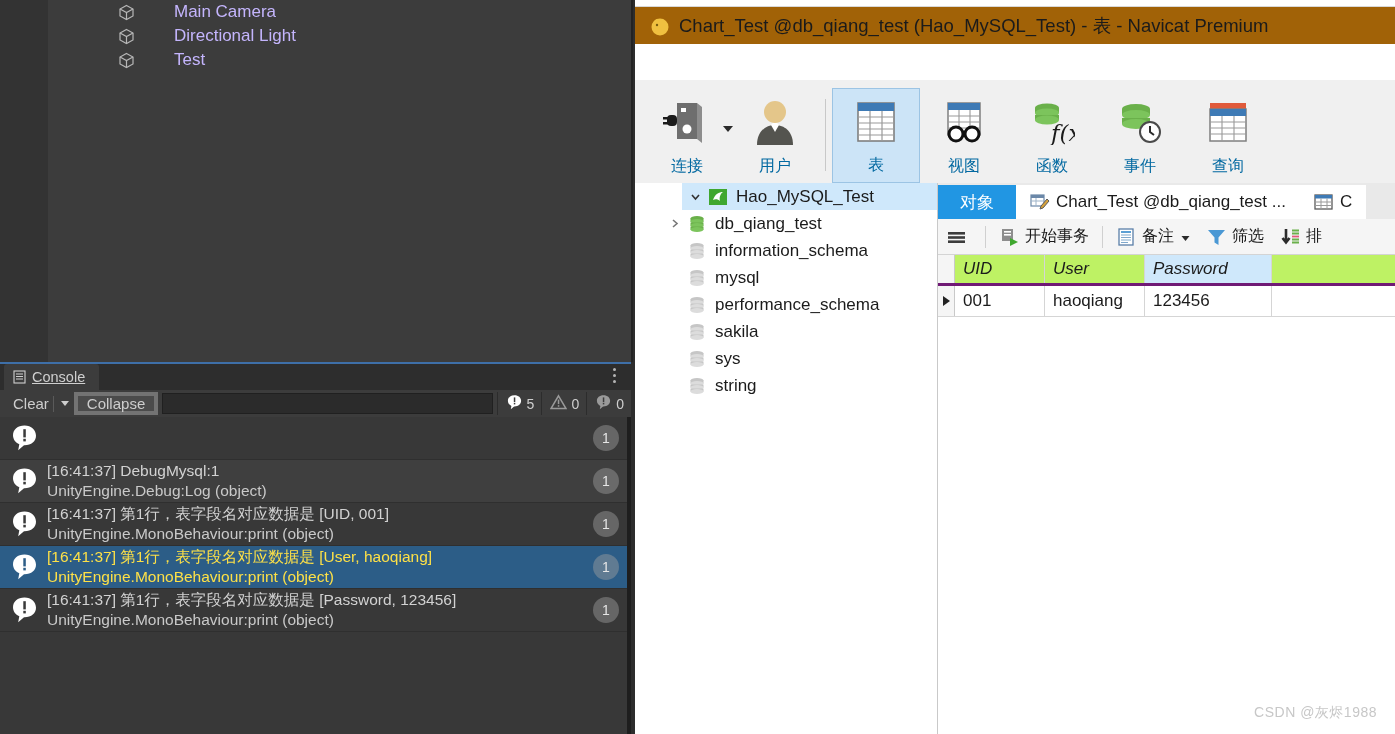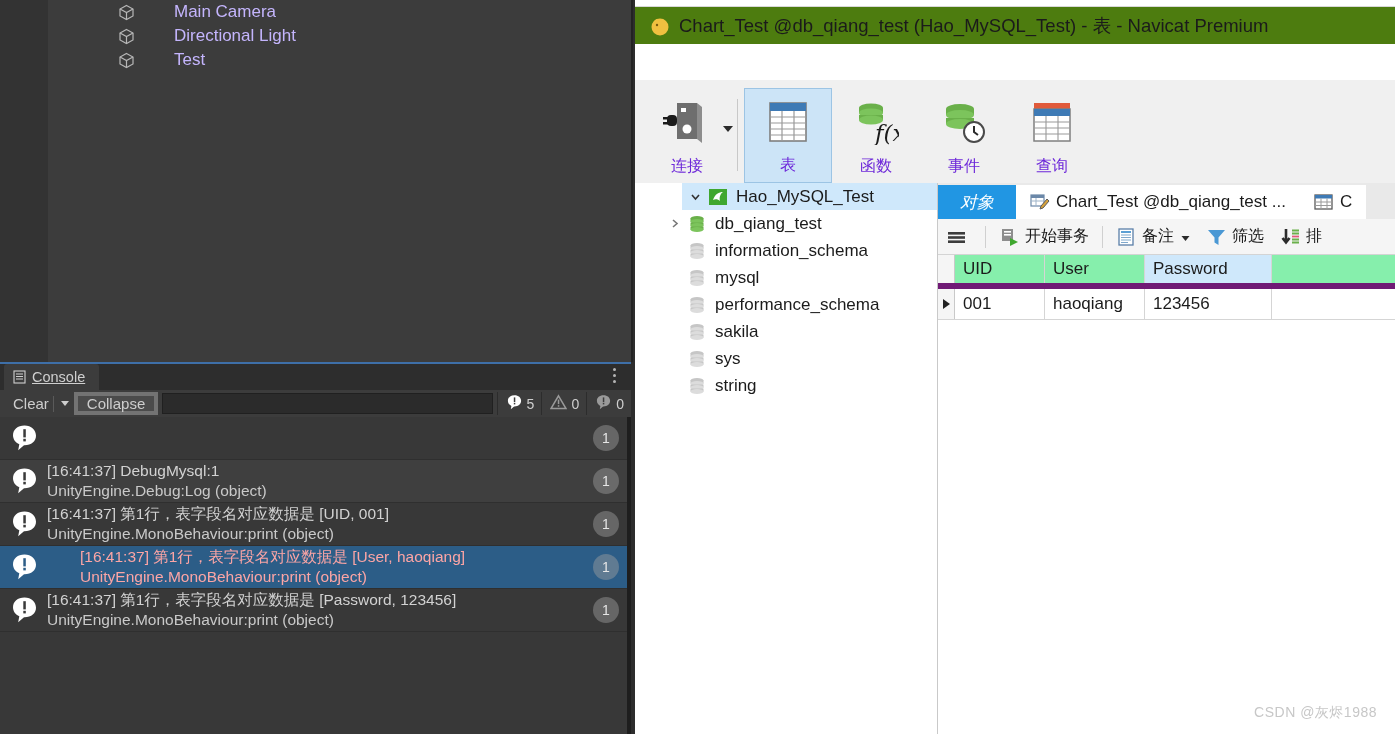--- a/index.html
+++ b/index.html
@@ -47,72 +47,72 @@
 
   #log-list{position:absolute;left:0;top:55px;width:627px;height:317px;background:#383838;overflow:hidden;}
   .log-row{position:relative;height:43px;box-sizing:border-box;border-bottom:1px solid #2f2f2f;
            display:flex;align-items:center;padding-left:11px;}
   .log-row.alt{background:#3f3f3f;}
   .log-row.sel{background:#2c5d87;}
   .log-ico{width:27px;height:29px;flex:0 0 auto;margin-right:9px;}
   .log-text{flex:1;min-width:0;}
   .log-l1{color:#d2d2d2;font-size:15.5px;line-height:20px;white-space:nowrap;overflow:hidden;}
   .log-l2{color:#c9c9c9;font-size:15.5px;line-height:20px;white-space:nowrap;overflow:hidden;}
-  .log-row.sel .log-l1,.log-row.sel .log-l2{color:#fca5a5;margin-left:33px;}
+  .log-row.sel .log-l1,.log-row.sel .log-l2{color:#fde047;}
   .log-badge{position:absolute;right:8px;top:50%;transform:translateY(-50%);
              width:26px;height:26px;border-radius:50%;background:rgba(160,160,160,.45);
              color:#e6e6e6;font-size:14px;display:flex;align-items:center;justify-content:center;}
 
   
   #navicat{position:absolute;left:635px;top:0;width:760px;height:734px;background:#ffffff;
            font-family:"Liberation Sans","DejaVu Sans",sans-serif;}
-  #nv-titlebar{position:absolute;left:0;top:6px;width:760px;height:38px;background:#4d7c0f;
+  #nv-titlebar{position:absolute;left:0;top:6px;width:760px;height:38px;background:#a16207;
                display:flex;align-items:center;padding-left:14px;box-sizing:border-box;
                border-top:1px solid #d8d8d8;}
   #nv-title{color:#1b1b1b;font-size:18.5px;white-space:nowrap;}
   .nv-logo{width:22px;height:22px;margin-right:8px;flex:0 0 auto;}
 
   #nv-menubar{position:absolute;left:0;top:44px;width:760px;height:36px;background:#f0f0f0;
               display:flex;align-items:center;padding-left:12px;box-sizing:border-box;}
   .nv-menu{padding:0 15px;color:#1b1b1b;font-size:17px;}
 
   #nv-toolbar{position:absolute;left:0;top:80px;width:760px;height:103px;background:#f0f0f0;
               display:flex;align-items:flex-end;padding-left:8px;box-sizing:border-box;}
   .tool{width:88px;height:95px;display:flex;flex-direction:column;align-items:center;
         justify-content:flex-end;padding-bottom:6px;box-sizing:border-box;position:relative;}
   .tool .ticon{height:58px;display:flex;align-items:center;justify-content:center;}
-  .tool .tlabel{color:#6d28d9;font-size:16px;margin-top:4px;}
+  .tool .tlabel{color:#0369a1;font-size:16px;margin-top:4px;}
   .tool.active{background:#cce4f7;border:1px solid #9cc4e4;box-sizing:border-box;}
   .tool-sep{width:1px;height:72px;background:#c8c8c8;margin:0 6px 12px 6px;align-self:flex-end;}
   .tool-caret{position:absolute;right:-2px;top:38px;width:0;height:0;
               border-left:5px solid transparent;border-right:5px solid transparent;border-top:6px solid #2b2b2b;}
 
   #nv-body{position:absolute;left:0;top:183px;width:760px;height:551px;background:#ffffff;}
   #nv-tree{position:absolute;left:0;top:0;width:303px;height:551px;background:#ffffff;
            border-right:1px solid #c9c9c9;box-sizing:border-box;}
   .tr-row{display:flex;align-items:center;height:27px;font-size:17px;color:#1b1b1b;}
   .tr-row.sel{background:#cfe8fb;margin-left:47px;}
   .tw-arrow{width:26px;display:flex;align-items:center;justify-content:center;flex:0 0 auto;}
   .tr-ico{width:20px;height:20px;margin-right:8px;flex:0 0 auto;}
 
   #nv-right{position:absolute;left:303px;top:0;width:457px;height:551px;background:#ffffff;}
   #nv-tabs{position:absolute;left:0;top:0;width:457px;height:36px;background:#e9e9e9;display:flex;align-items:flex-end;}
   .nv-tab{height:34px;display:flex;align-items:center;padding:0 14px;font-size:17px;
           color:#1b1b1b;background:#ffffff;box-sizing:border-box;white-space:nowrap;}
-  .nv-tab.obj{background:#2196e3;color:#ffffff;padding:0 22px;justify-content:center;font-style:italic;}
+  .nv-tab.obj{background:#2196e3;color:#ffffff;padding:0 22px;justify-content:center;}
   .tab-ico{width:20px;height:18px;margin-right:6px;flex:0 0 auto;}
 
   #nv-gridbar{position:absolute;left:0;top:36px;width:457px;height:36px;background:#f5f5f5;
               border-bottom:1px solid #d4d4d4;display:flex;align-items:center;box-sizing:border-box;}
   .gb-btn{display:flex;align-items:center;height:36px;padding:0 8px;color:#1b1b1b;font-size:16px;white-space:nowrap;}
   .gb-ico{width:21px;height:20px;margin-right:5px;flex:0 0 auto;}
   .gb-sep{width:1px;height:22px;background:#d0d0d0;margin:0 5px;}
 
   #nv-grid{position:absolute;left:0;top:72px;width:457px;height:479px;background:#ffffff;}
-  .g-head{display:flex;height:28px;background:#86efac;border-bottom:6px solid #701a75;}
+  .g-head{display:flex;height:28px;background:#bef264;border-bottom:3px solid #701a75;font-style:italic;}
   .g-head .gh{display:flex;align-items:center;padding-left:8px;font-size:17px;color:#1b1b1b;
               border-right:1px solid #d5d5d5;box-sizing:border-box;}
   .g-head .gh.hl{background:#cfe8fb;}
   .g-row{display:flex;height:30px;border-bottom:1px solid #d5d5d5;}
   .g-row .gc{display:flex;align-items:center;padding-left:8px;font-size:17px;color:#1b1b1b;
              border-right:1px solid #d5d5d5;box-sizing:border-box;}
   .g-gutter{width:17px;flex:0 0 auto;background:#f5f5f5;border-right:1px solid #c9c9c9;
             display:flex;align-items:center;justify-content:center;box-sizing:border-box;}
   .row-caret{width:0;height:0;border-top:5px solid transparent;border-bottom:5px solid transparent;
              border-left:7px solid #222;}
@@ -324,34 +324,57 @@
           <circle cx="26" cy="31" r="4.5" fill="#ffffff"></circle>
           <rect x="6" y="17" width="10" height="11" rx="4" fill="#1b1b1b"></rect>
           <rect x="2" y="19" width="5" height="2.5" fill="#1b1b1b"></rect>
           <rect x="2" y="24" width="5" height="2.5" fill="#1b1b1b"></rect>
         </svg>
       </span>
       <span class="tool-caret"></span>
       <span class="tlabel">连接</span>
     </div>
 
+    <div class="tool">
+      <span class="ticon">
+        <svg width="50" height="48" viewBox="0 0 50 48">
+          <circle cx="25" cy="13" r="11" fill="#e4c68a"></circle>
+          <path d="M7 46 C7 32 16 26 25 26 C34 26 43 32 43 46 Z" fill="#54544f"></path>
+          <path d="M21 26 L25 33 L29 26 L27 24 L23 24 Z" fill="#ffffff"></path>
+        </svg>
+      </span>
+      <span class="tlabel">用户</span>
+    </div>
 
     <div class="tool-sep"></div>
 
     <div class="tool active">
       <span class="ticon">
         <svg width="46" height="44" viewBox="0 0 46 44">
           <rect x="5" y="3" width="36" height="38" fill="#ffffff" stroke="#7f7f7f" stroke-width="1.6"></rect>
           <rect x="5" y="3" width="36" height="8" fill="#3e7ab5"></rect>
           <path d="M5 17h36M5 23h36M5 29h36M5 35h36M17 11v30M29 11v30" stroke="#9a9a9a" stroke-width="1.2"></path>
         </svg>
       </span>
       <span class="tlabel">表</span>
     </div>
 
+    <div class="tool">
+      <span class="ticon">
+        <svg width="48" height="44" viewBox="0 0 48 44">
+          <rect x="8" y="2" width="32" height="32" fill="#ffffff" stroke="#7f7f7f" stroke-width="1.5"></rect>
+          <rect x="8" y="2" width="32" height="7" fill="#3e7ab5"></rect>
+          <path d="M8 15h32M8 21h32M8 27h32M19 9v25M30 9v25" stroke="#9a9a9a" stroke-width="1.1"></path>
+          <circle cx="16" cy="33" r="7" fill="#ffffff" stroke="#111" stroke-width="3"></circle>
+          <circle cx="32" cy="33" r="7" fill="#ffffff" stroke="#111" stroke-width="3"></circle>
+          <path d="M23 32 L25 32" stroke="#111" stroke-width="3"></path>
+        </svg>
+      </span>
+      <span class="tlabel">视图</span>
+    </div>
 
     <div class="tool">
       <span class="ticon">
         <svg width="46" height="44" viewBox="0 0 46 44">
           <ellipse cx="18" cy="7" rx="12" ry="4.5" fill="#6ab04a"></ellipse>
           <rect x="6" y="7" width="24" height="5" fill="#6ab04a"></rect>
           <ellipse cx="18" cy="12" rx="12" ry="4.5" fill="#7cc45c"></ellipse>
           <rect x="6" y="14" width="24" height="5" fill="#6ab04a"></rect>
           <ellipse cx="18" cy="19" rx="12" ry="4.5" fill="#7cc45c"></ellipse>
           <text x="22" y="40" font-family="DejaVu Serif, serif" font-style="italic" font-size="23" fill="#1b1b1b">f(x)</text>

